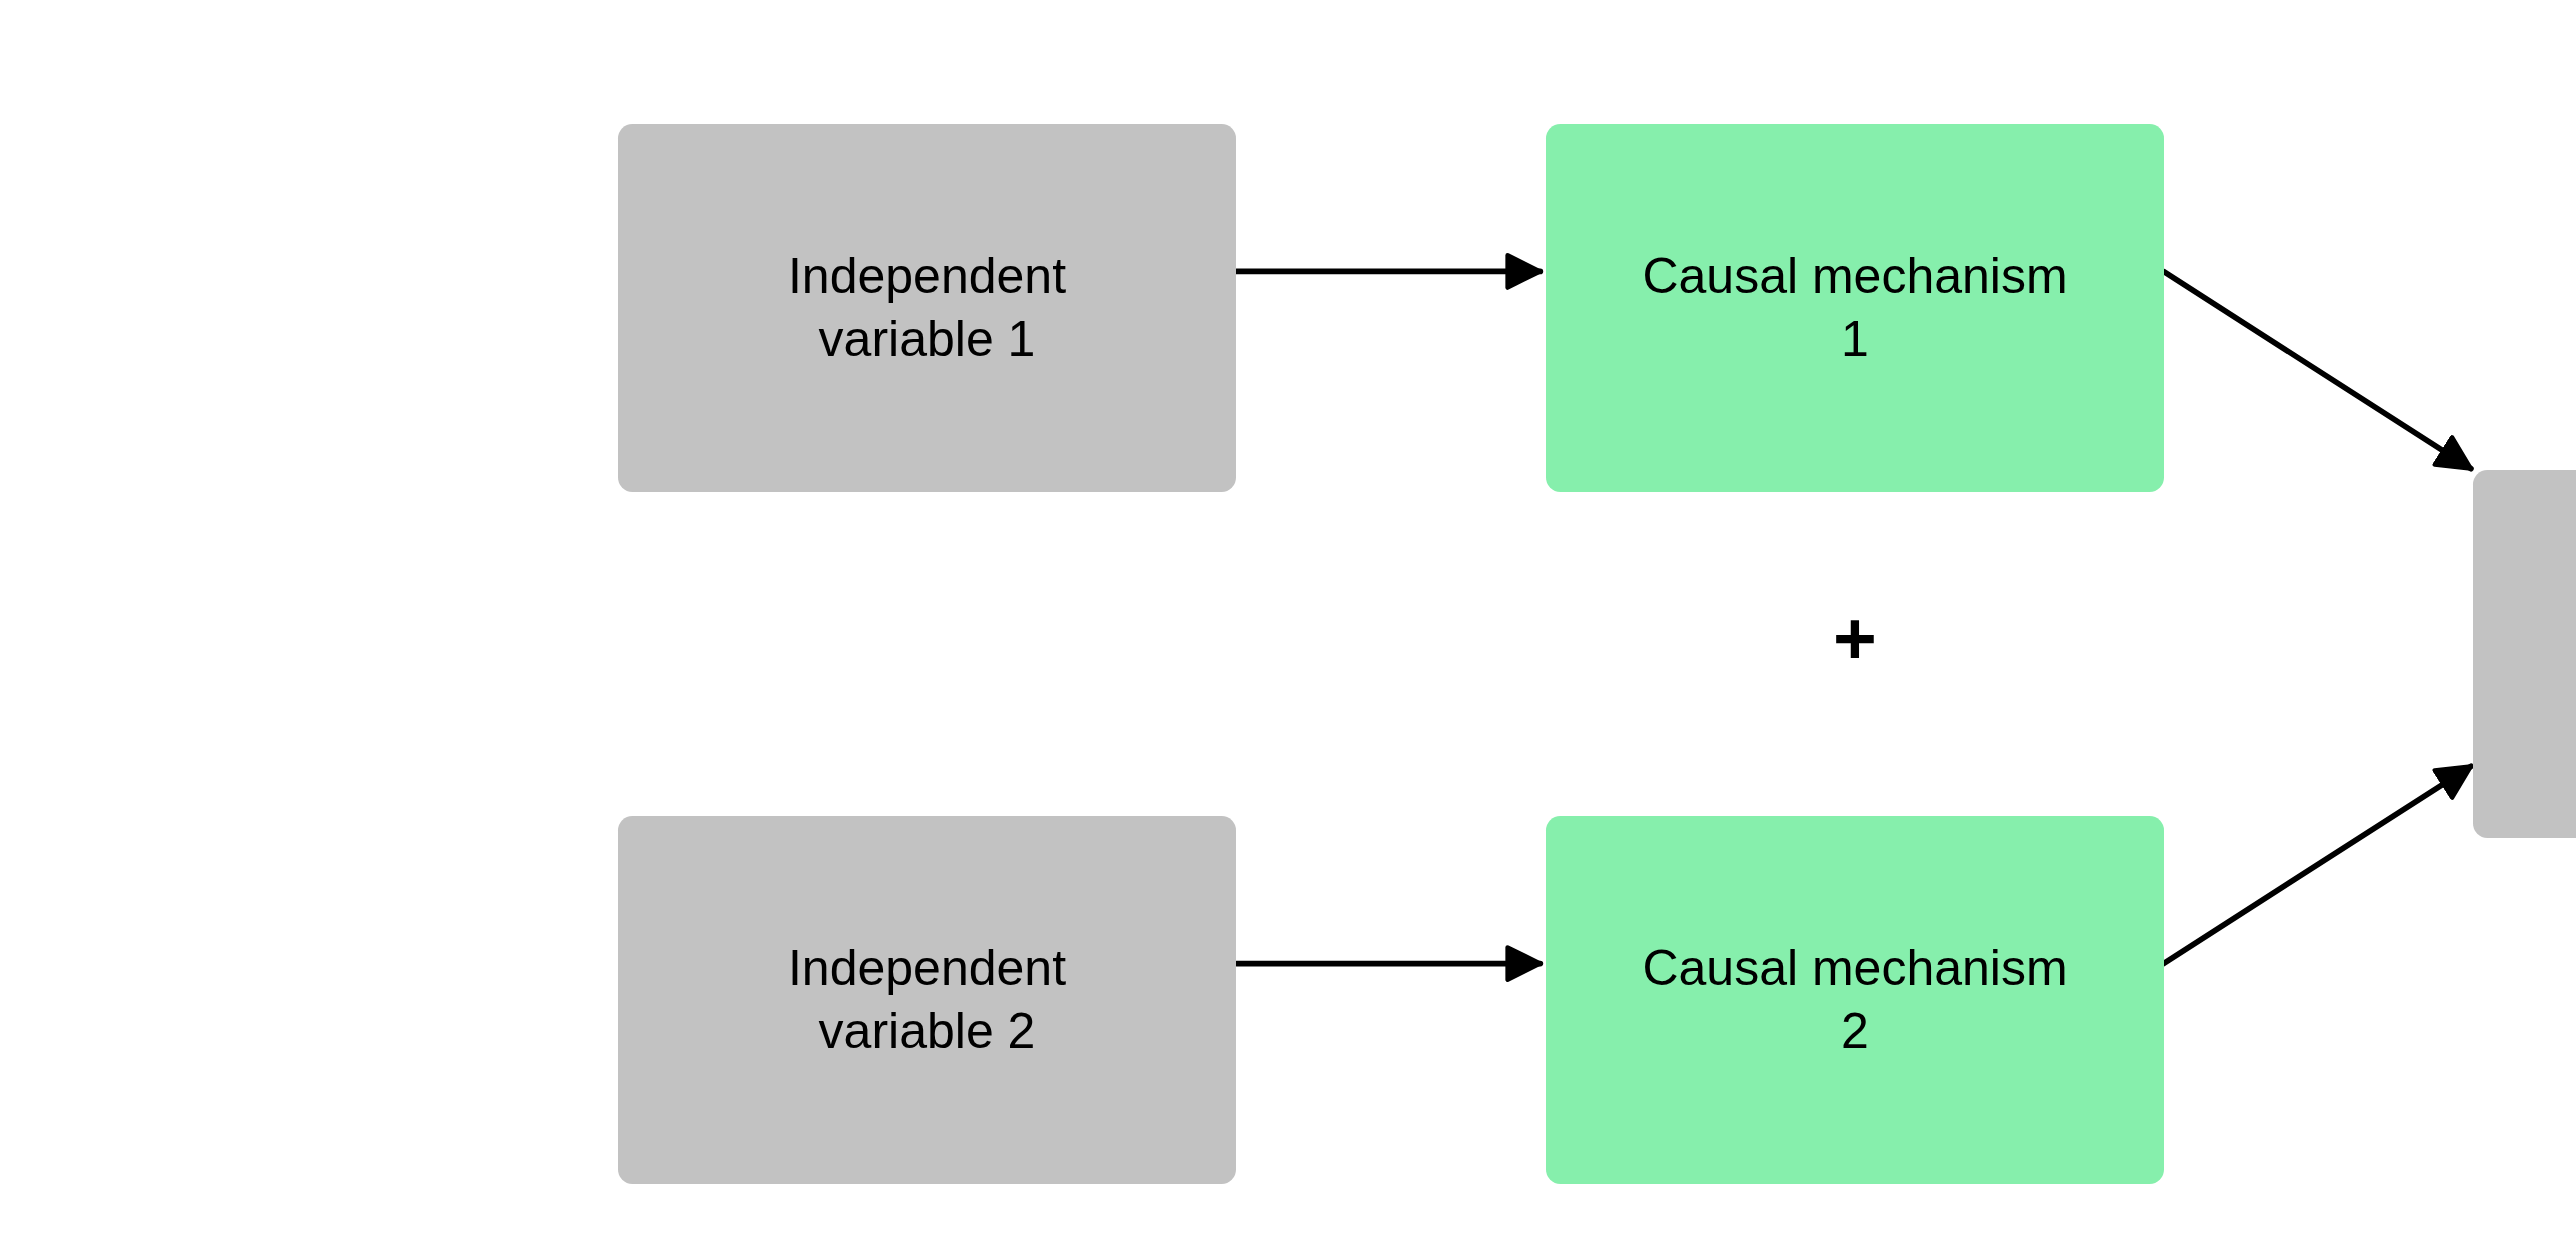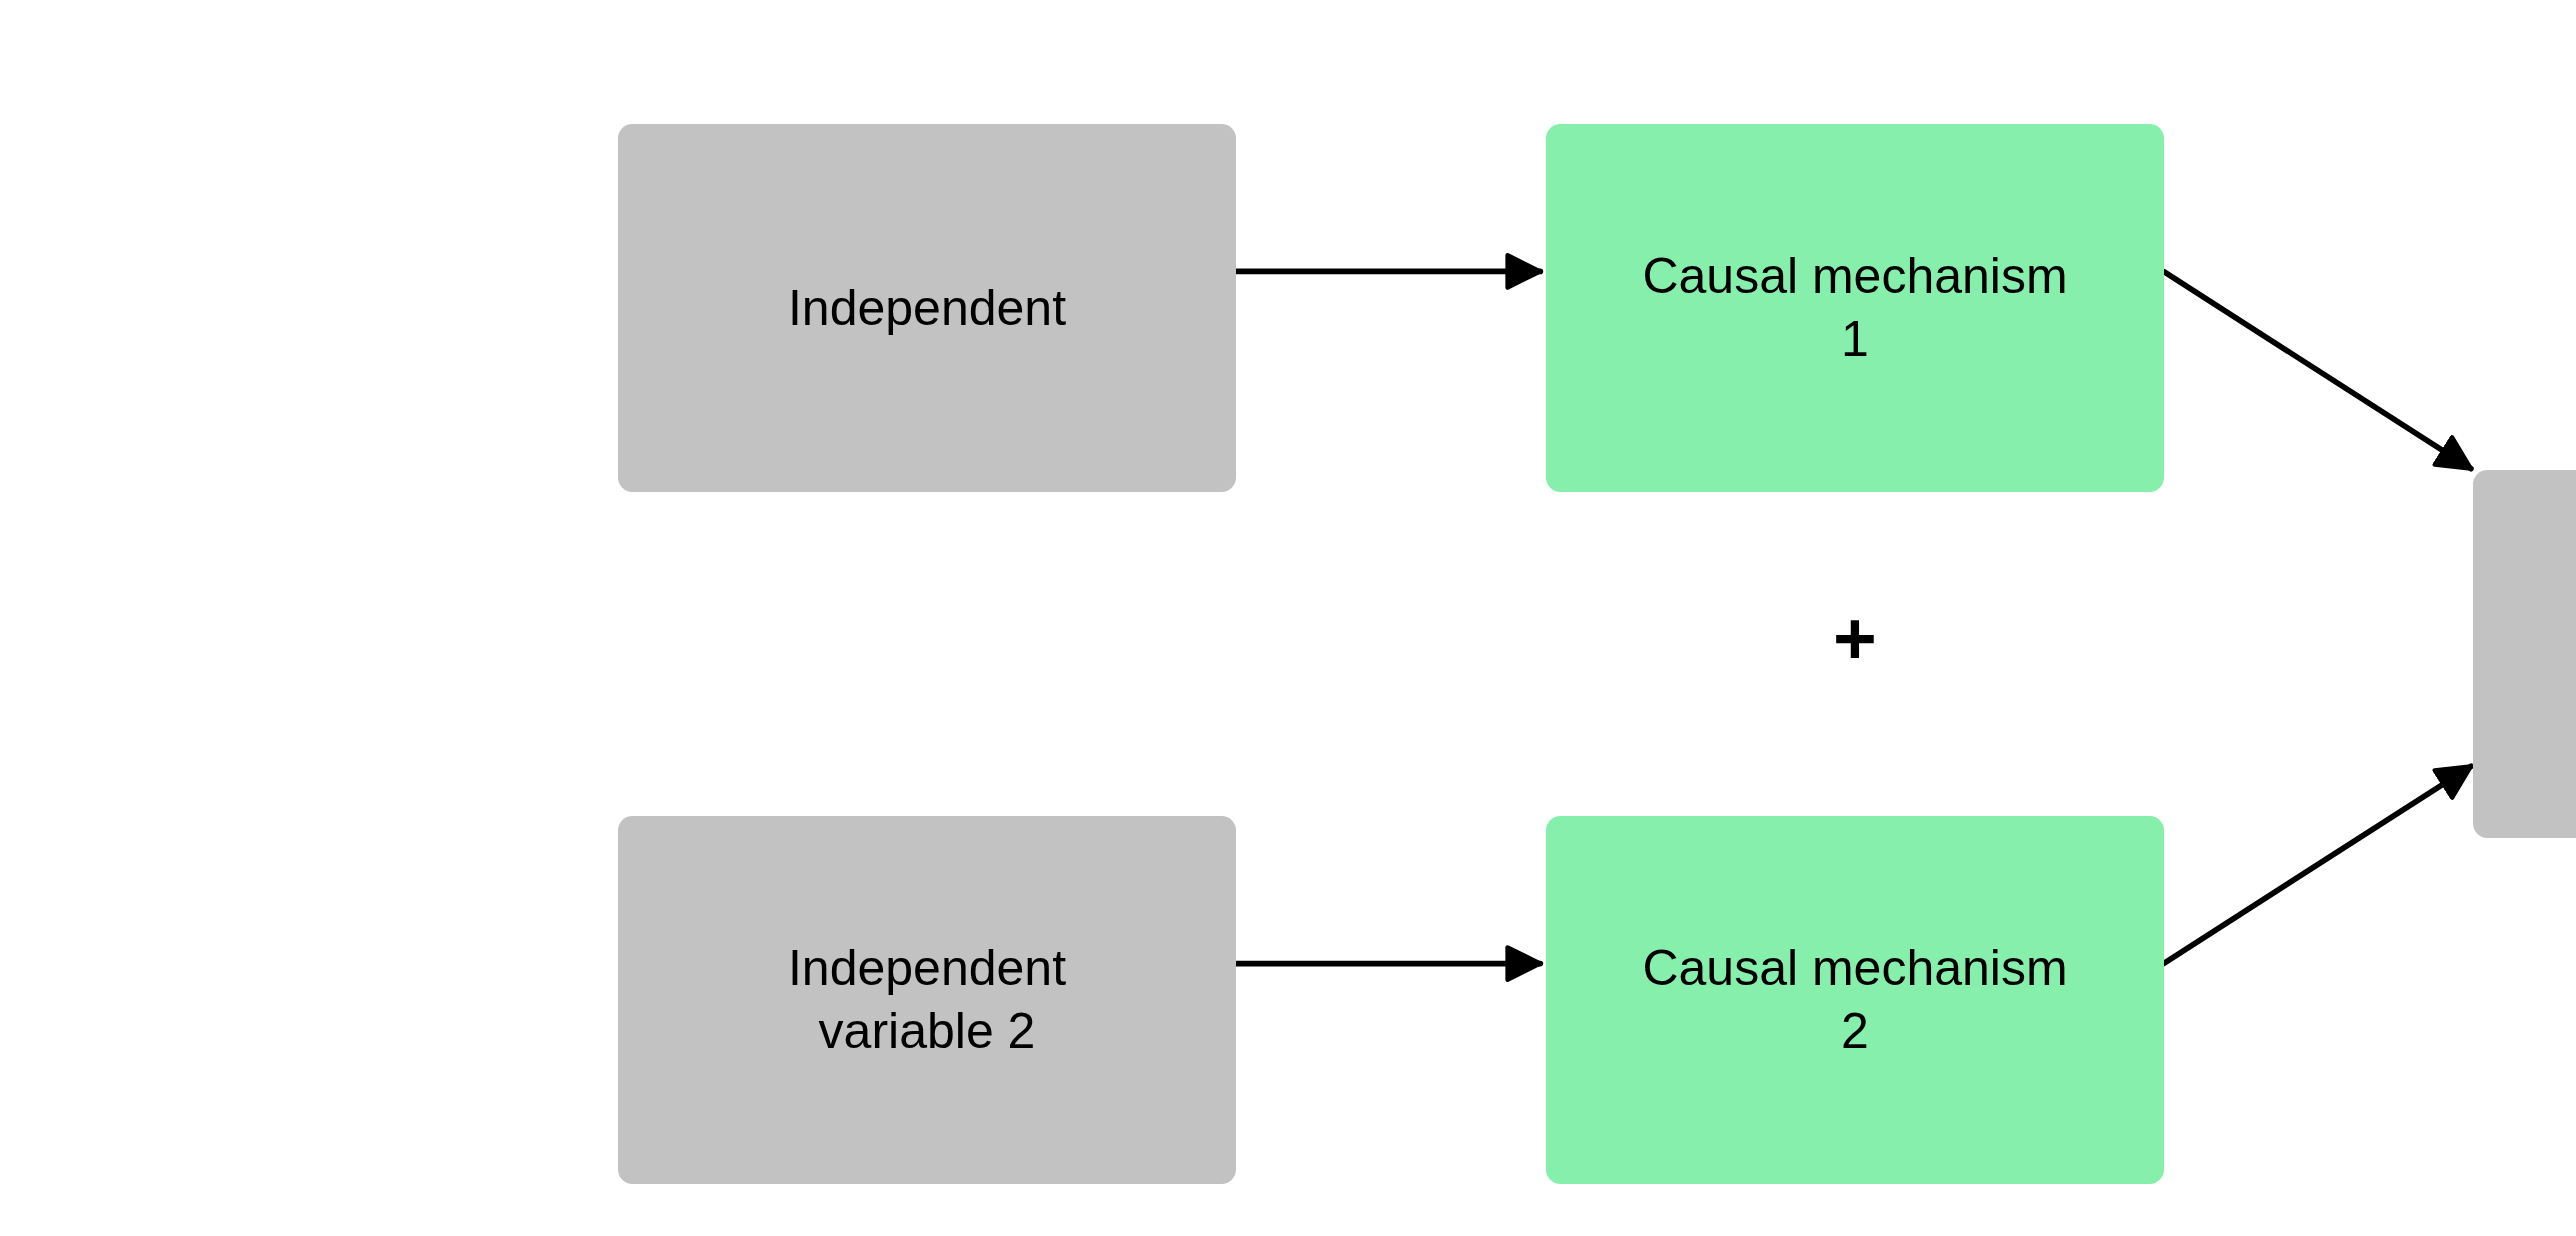--- a/index.html
+++ b/index.html
@@ -71,20 +71,21 @@
       </marker>
     </defs>
     <line x1="2400" y1="527" x2="2990" y2="527" stroke="#000000" stroke-width="11" stroke-linecap="round" marker-end="url(#head)"></line>
     <line x1="2400" y1="1871" x2="2990" y2="1871" stroke="#000000" stroke-width="11" stroke-linecap="round" marker-end="url(#head)"></line>
     <line x1="4200" y1="527" x2="4797" y2="910" stroke="#000000" stroke-width="11" stroke-linecap="round" marker-end="url(#head)"></line>
     <line x1="4200" y1="1871" x2="4797" y2="1488" stroke="#000000" stroke-width="11" stroke-linecap="round" marker-end="url(#head)"></line>
   </svg>
 
   <div class="node node-variable" id="node-iv1">
     <span>Independent</span>
+    <span>variable 1</span>
   </div>
 
   <div class="node node-mechanism" id="node-cm1">
     <span>Causal mechanism</span>
     <span>1</span>
   </div>
 
   <div class="node node-variable" id="node-iv2">
     <span>Independent</span>
     <span>variable 2</span>

